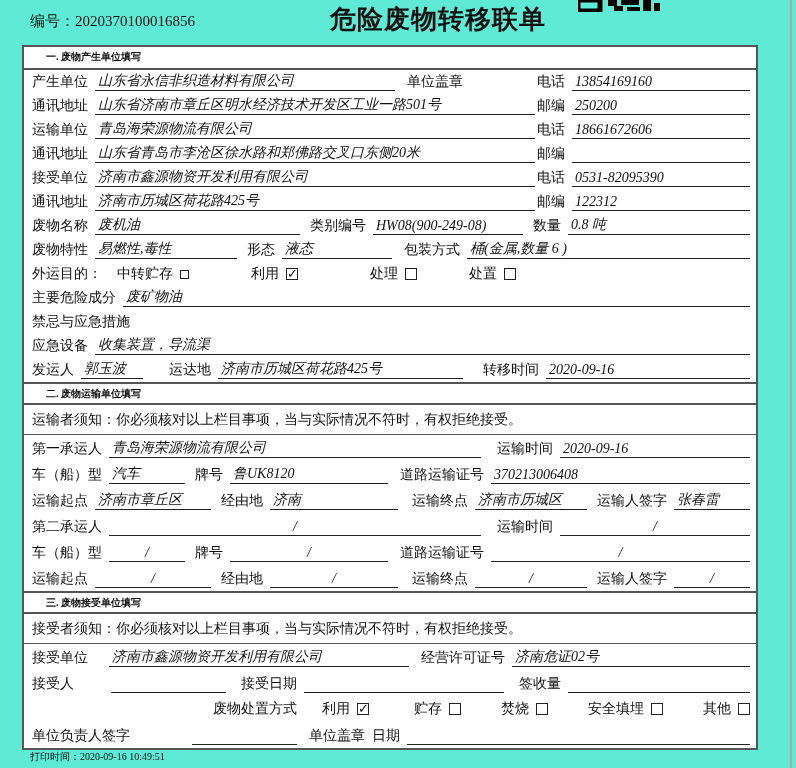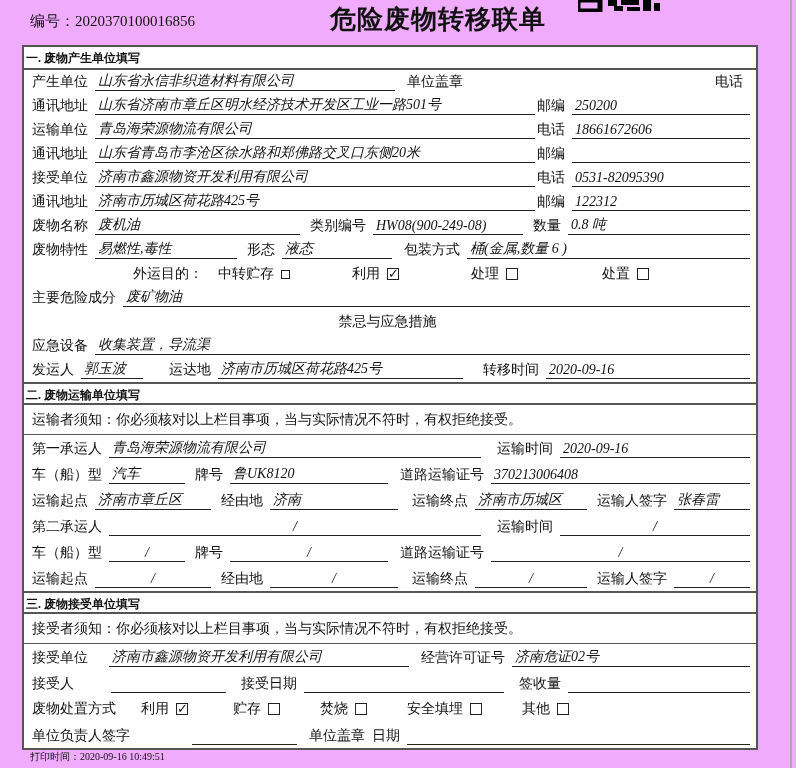--- a/index.html
+++ b/index.html
@@ -1,55 +1,55 @@
 <!DOCTYPE html>
 <html><head>
 <meta charset="utf-8">
 <style>
   * { box-sizing: border-box; margin: 0; padding: 0; }
   html,body { width:796px; height:768px; background:#fff; overflow:hidden;
               font-family:"Liberation Serif","DejaVu Serif",serif; color:#111; }
-  .page { position:relative; width:796px; height:768px; background:#f0abfc; }
+  .page { position:relative; width:796px; height:768px; background:#5eead4; }
 
   .serial { position:absolute; left:30px; top:12px; font-size:15px; white-space:nowrap; }
   .title  { position:absolute; left:330px; top:2px; font-size:26px; font-weight:bold; letter-spacing:1px; white-space:nowrap; }
   .qr     { position:absolute; left:578px; top:0; }
   .edge   { position:absolute; left:790px; top:0; width:2px; height:768px; background:#aaa; }
   .print  { position:absolute; left:30px; top:750px; font-size:10px; white-space:nowrap; }
 
   .form { position:absolute; left:22px; top:45px; width:736px; border:2px solid #555; background:#fff; }
-  .sech { font-weight:bold; font-size:12px; height:23px; padding:3px 2px;
+  .sech { font-weight:bold; font-size:10px; height:23px; padding:3px 22px;
           border-top:2px solid #555; border-bottom:2px solid #555; }
   .form .sec1 .sech { border-top:none; }
   .notice { height:30px; display:flex; align-items:center; padding:0 8px;
             border-bottom:1px solid #555; font-size:14px;text-align:right; }
 
   .row { display:flex; align-items:flex-end; padding:0 6px 3px 8px; font-size:14px; }
-  .sec1 .row { height:24px;justify-content:center; }
-  .sec2 .row, .sec3 .row { height:26px; }
+  .sec1 .row { height:24px; }
+  .sec2 .row, .sec3 .row { height:26px;justify-content:flex-end; }
   .rowc { align-items:center; padding-bottom:0; }
 
   .lbl { white-space:nowrap; margin-right:7px; flex:none; }
   .val { border-bottom:1px solid #222; white-space:nowrap; overflow:hidden;
          padding:0 3px; min-height:17px; flex:none;font-style:italic; }
   .val.f1 { flex:1; }
   .val.c { text-align:center; }
 
   .cb { width:12px; height:12px; border:1px solid #222; margin-left:7px;
         display:inline-block; position:relative; flex:none; background:#fff; }
   .cb.sm { width:9px; height:9px; }
   .cb.checked::after { content:"✓"; position:absolute; left:-1px; top:-3px;
         width:13px; text-align:center; font-size:13px; color:#111; }
   .opt { display:flex; align-items:center; flex:none; }
   .opt .lbl { margin-right:0; }
 
   .ml8{margin-left:8px}.ml10{margin-left:10px}.ml12{margin-left:12px}.ml14{margin-left:14px}
   .ml15{margin-left:15px}.ml18{margin-left:18px}.ml20{margin-left:20px}.ml26{margin-left:26px}
   .ml30{margin-left:30px}.ml40{margin-left:40px}.ml45{margin-left:45px}.ml55{margin-left:55px}
-  .ml62{margin-left:62px}.ml72{margin-left:72px}.ml84{margin-left:84px}.ml145{}
+  .ml62{margin-left:62px}.ml72{margin-left:72px}.ml84{margin-left:52px}.ml145{}
   .mla{margin-left:auto}
   .w62{width:62px}.w76{width:76px}.w105{width:105px}.w110{width:110px}.w112{width:112px}
   .w115{width:115px}.w116{width:116px}.w128{width:128px}.w142{width:142px}.w150{width:150px}
   .w158{width:158px}.w178{width:178px}.w190{width:190px}.w200{width:200px}.w205{width:205px}
   .w245{width:245px}.w300{width:300px}.w372{width:372px}.w440{width:440px}
 </style>
 </head>
 <body>
 
 <div class="page">
@@ -73,20 +73,21 @@
   <div class="form">
 
     <div class="sec1">
       <div class="sech">一. 废物产生单位填写</div>
 
       <div class="row">
         <span class="lbl">产生单位</span>
         <span class="val w300">山东省永信非织造材料有限公司</span>
         <span class="lbl ml12">单位盖章</span>
         <span class="lbl mla">电话</span>
+        <span class="val w178">13854169160</span>
       </div>
 
       <div class="row">
         <span class="lbl">通讯地址</span>
         <span class="val w440">山东省济南市章丘区明水经济技术开发区工业一路501号</span>
         <span class="lbl mla">邮编</span>
         <span class="val w178">250200</span>
       </div>
 
       <div class="row">

